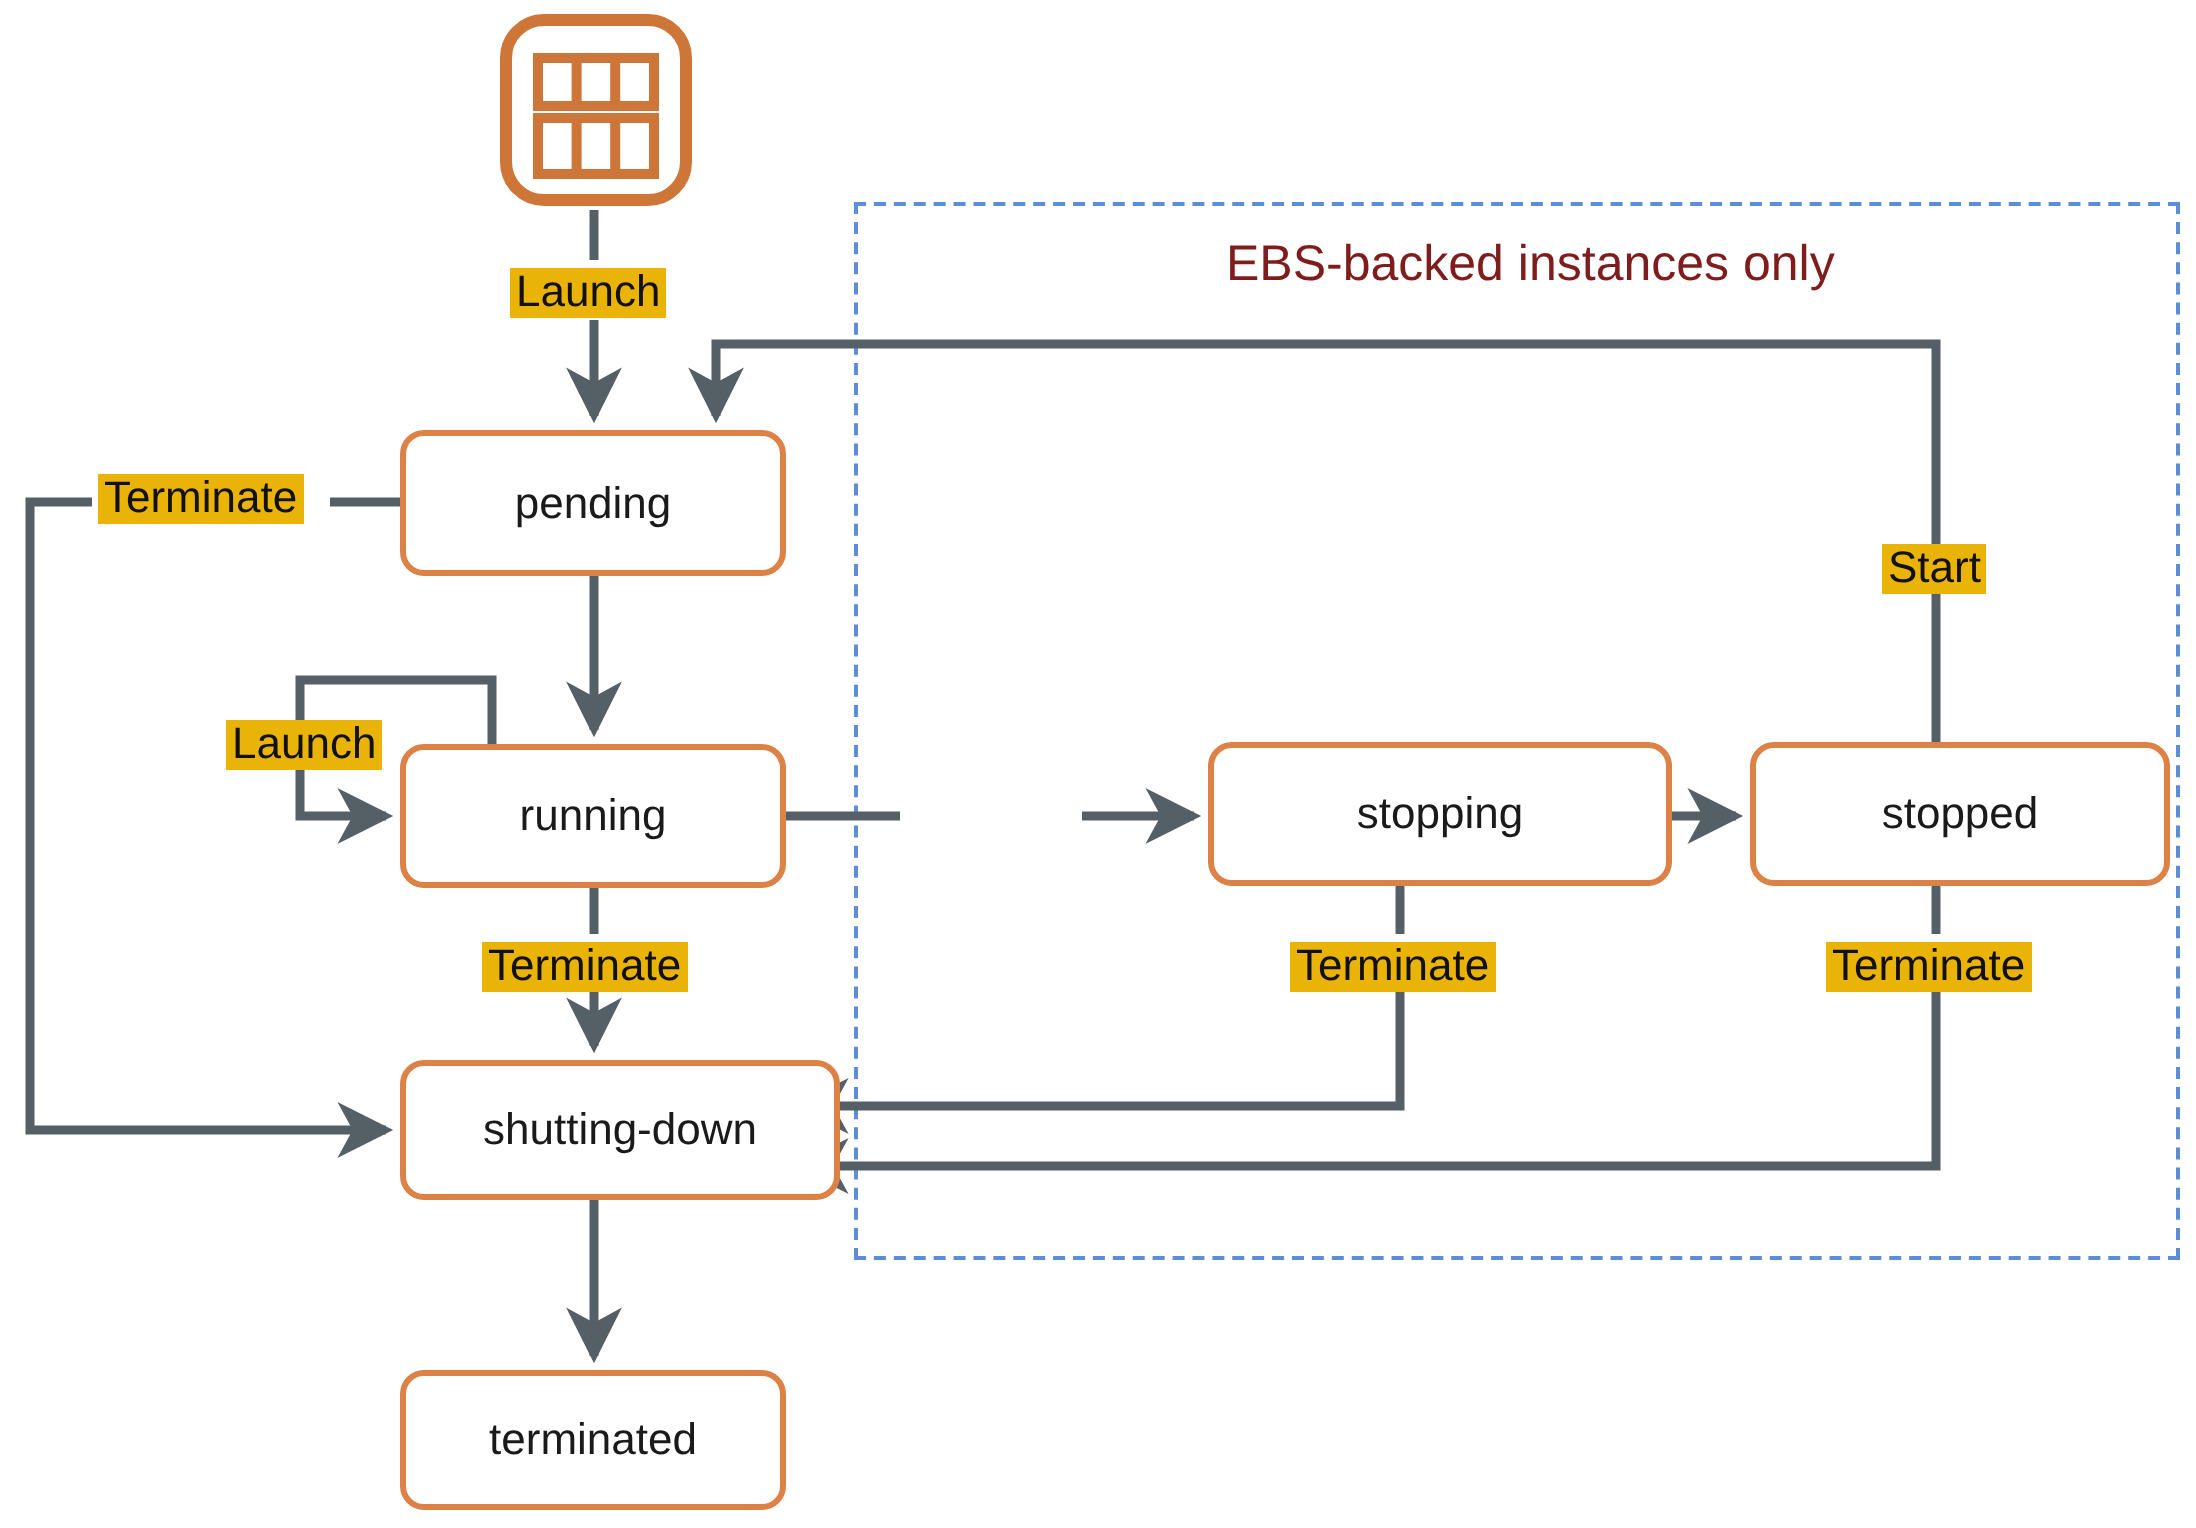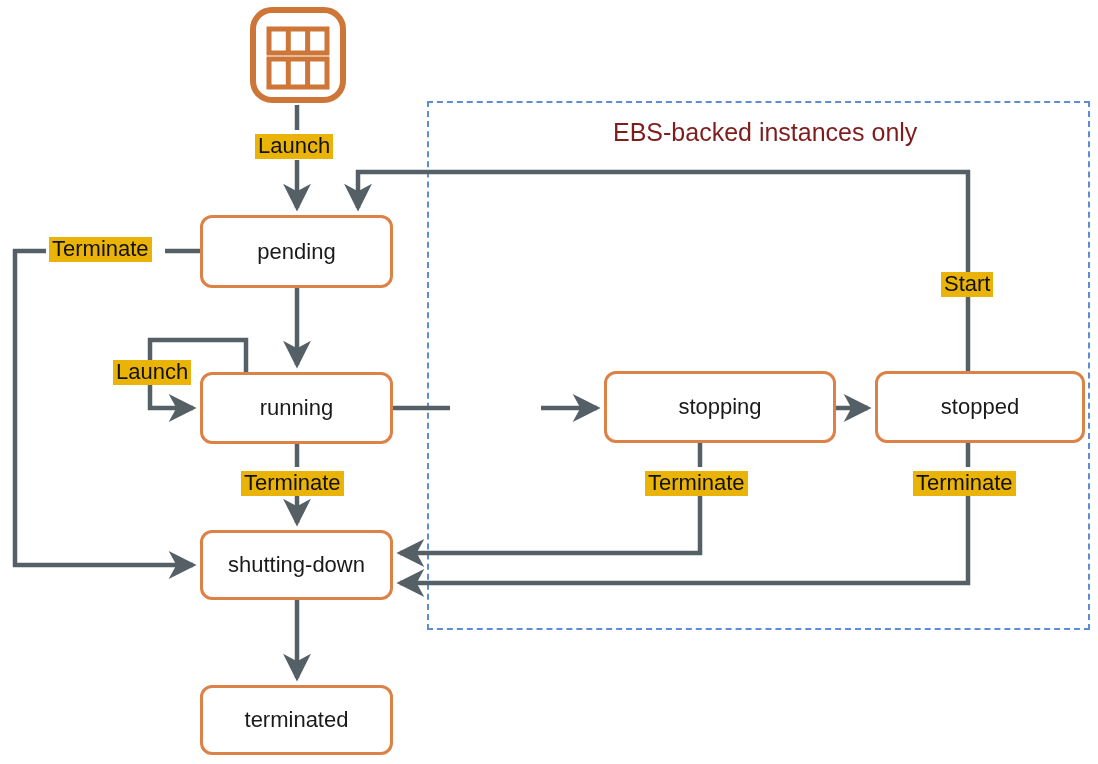--- a/index.html
+++ b/index.html
@@ -80,21 +80,21 @@
   </div>
   <div class="node" style="left:200px;top:215px;width:193px;height:73px;">
     <span>pending</span>
   </div>
   <div class="node" style="left:604px;top:371px;width:232px;height:72px;">
     <span>stopping</span>
   </div>
   <div class="node" style="left:875px;top:371px;width:210px;height:72px;">
     <span>stopped</span>
   </div>
-  <div class="node" style="left:200px;top:530px;width:193px;height:70px;">
+  <div class="node" style="left:200px;top:530px;width:220px;height:70px;">
     <span>shutting-down</span>
   </div>
   <div class="node" style="left:200px;top:685px;width:193px;height:70px;">
     <span>terminated</span>
   </div>
 
   <div class="lbl" style="left:255px;top:134px;">Launch</div>
   <div class="lbl" style="left:49px;top:237px;">Terminate</div>
   <div class="lbl" style="left:113px;top:360px;">Launch</div>
   <div class="lbl" style="left:941px;top:272px;">Start</div>

